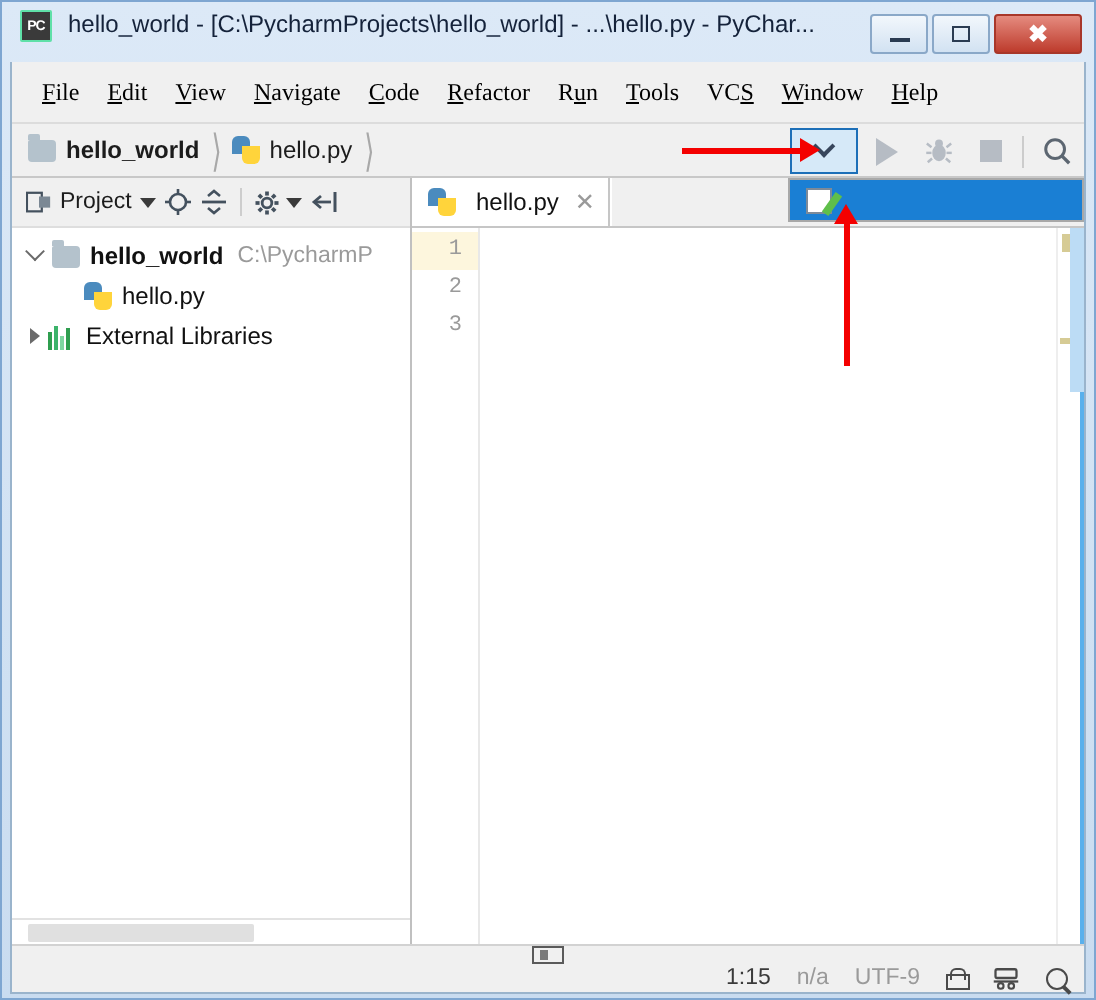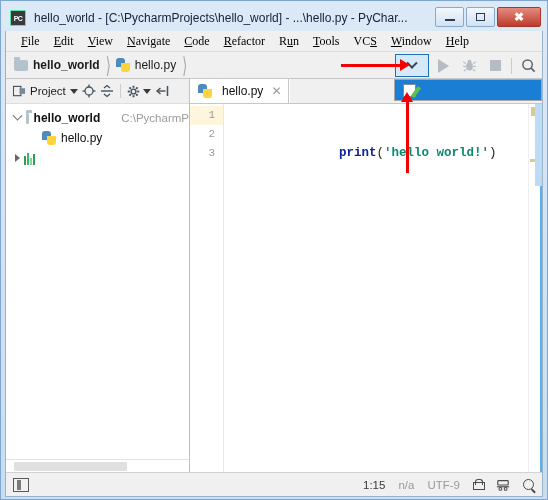--- a/index.html
+++ b/index.html
@@ -15,21 +15,21 @@
     width: 548px; height: 500px;
     background: linear-gradient(#dce9f7, #c9dcf0);
     border: 1px solid #7ea6d1;
     padding: 4px 4px 4px 4px;
   }
 
   
   .titlebar {
     position: relative;
     height: 26px;
-    display: flex; align-items: center;
+    display: flex; align-items: flex-start;
     padding-left: 5px;
   }
   .app-icon {
     width: 16px; height: 16px; flex: 0 0 16px;
     background: #3a3a3a;
     border: 1.5px solid #5fe0a8;
     border-radius: 1px;
     color: #ffffff;
     font-size: 7px; font-weight: bold;
     display: flex; align-items: center; justify-content: center;
@@ -69,21 +69,21 @@
     position: relative;
     background: #f0f0f0;
     height: 466px;
     border: 1px solid #9ab4cc;
     border-top: none;
     display: flex; flex-direction: column;
   }
 
   
   .menubar {
-    height: 21px;
+    height: 31px;
     background: #f0f0f0;
     display: flex; align-items: center;
     padding-left: 8px;
     border-bottom: 1px solid #dcdcdc;
   }
   .menuitem {
     font-size: 12px;
     color: #000;
     padding: 2px 7px;
     white-space: nowrap;
@@ -149,21 +149,21 @@
     border-bottom: 7px solid transparent;
   }
   .ico-stop { width: 11px; height: 11px; background: #b6bcc4; }
   .tb-sep { width:1px; height:16px; background:#cccccc; margin:0 2px; }
 
   
   .main { flex: 1; display: flex; position: relative; background:#f0f0f0; }
 
   
   .project-panel {
-    width: 184px; display: flex; flex-direction: column;
+    width: 200px; display: flex; flex-direction: column;
     background: #ffffff;
     border-right: 1px solid #c0c0c0;
   }
   .project-toolbar {
     height: 25px; background: #f0f0f0;
     display: flex; align-items: center; gap: 4px;
     padding-left: 6px;
     border-bottom: 1px solid #dedede;
   }
   .pt-label { font-size: 11.5px; color:#1c1c1c; }
@@ -180,21 +180,21 @@
   .tree { flex:1; padding-top: 4px; font-size: 12px; overflow: hidden; position: relative; }
   .tree-row { display:flex; align-items:center; height:20px; padding-left:4px; white-space:nowrap; }
   .tw {
     width:14px; flex:0 0 14px; display:flex; align-items:center; justify-content:center;
     color:#5a5a5a; font-size:10px;
   }
   .tw .arrow-r { width:0;height:0;border-left:5px solid #6a6a6a;border-top:4px solid transparent;border-bottom:4px solid transparent;}
   .tw .arrow-d { width:7px;height:7px;border-right:1.6px solid #6a6a6a;border-bottom:1.6px solid #6a6a6a;transform:rotate(45deg) translate(-2px,-2px);}
   .node-label { color:#111; }
   .node-label.bold { font-weight:bold; }
-  .node-path { color:#9a9a9a; margin-left:21px; font-size:11.5px; }
+  .node-path { color:#9a9a9a; margin-left:7px; font-size:11.5px; }
   .lib-icon {
     width:14px;height:13px;margin-right:5px;flex:0 0 14px;
     display:flex;align-items:flex-end;gap:1px;
   }
   .lib-icon i { display:block; width:2px; background:#3aa05a; }
   .hscroll-pp {
     height: 13px; background: #ffffff; border-top: 1px solid #e2e2e2;
     position: relative;
   }
   .hscroll-pp .thumb {
@@ -306,20 +306,21 @@
     border-right:6.5px solid transparent;
   }
 
   
   .statusbar {
     height: 24px; background:#f0f0f0;
     display:flex; align-items:center;
     border-top:1px solid #d2d2d2;
     padding: 0 8px 0 7px;
     position:relative;
+    flex-direction:column;
   }
   .sb-layout {
     width:16px;height:14px;border:1.6px solid #5a5a5a;
     display:flex; position:relative;
   }
   .sb-layout:before {
     content:""; position:absolute; left:3px; top:1px; bottom:1px; width:4px; background:#7a7a7a;
   }
   .sb-right { margin-left:auto; display:flex; align-items:center; gap:13px; }
   .sb-txt { font-size:11.5px; color:#3a3a3a; }
@@ -506,20 +507,21 @@
           <div class="tree-row">
             <span class="tw">
                 <i class="arrow-r"></i>
               </span>
             <span class="lib-icon">
               <i style="height:9px;background:#2f9e4f;"></i>
                 <i style="height:12px;background:#3cb36a;"></i>
                 <i style="height:7px;background:#7fd6a0;"></i>
                 <i style="height:11px;background:#2f9e4f;"></i>
             </span>
+            <span class="node-label">External Libraries</span>
           </div>
         </div>
 
         <div class="hscroll-pp">
           <div class="thumb"></div>
         </div>
       </div>
 
       <div class="editor-area">
         <div class="tabbar">
@@ -535,23 +537,20 @@
         </div>
 
         <div class="code-wrap">
           <div class="gutter">
             <div class="ln cur">1</div>
             <div class="ln">2</div>
             <div class="ln">3</div>
           </div>
           <div class="code">
             <div class="cline">&nbsp;</div>
-            <div class="cline">
-              <span class="tok-kw">print</span><span class="tok-paren">(</span><span class="tok-str">'hello world!'</span><span class="tok-paren">)</span>
-            </div>
           </div>
           <div class="vscroll">
             <div class="marker"></div>
             <div class="marker2"></div>
             <div class="track-edge"></div>
             <div class="thumb"></div>
           </div>
         </div>
 
         <div class="popup">

